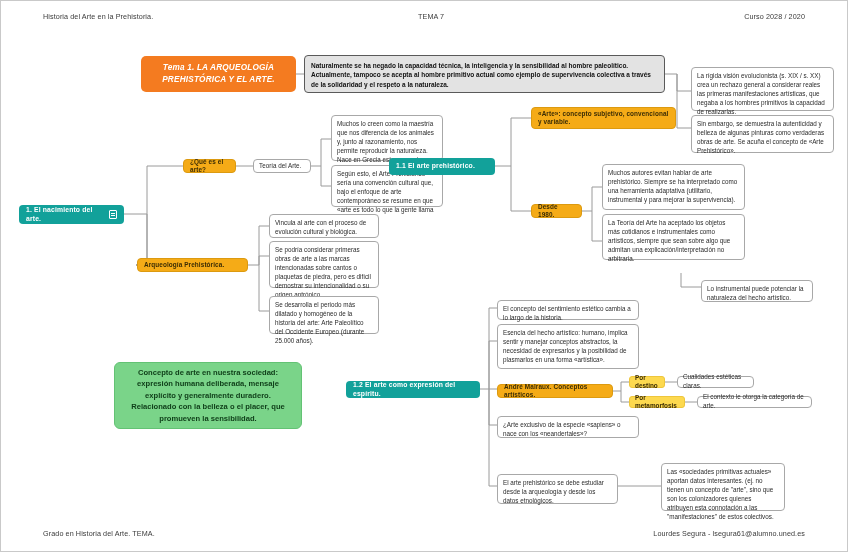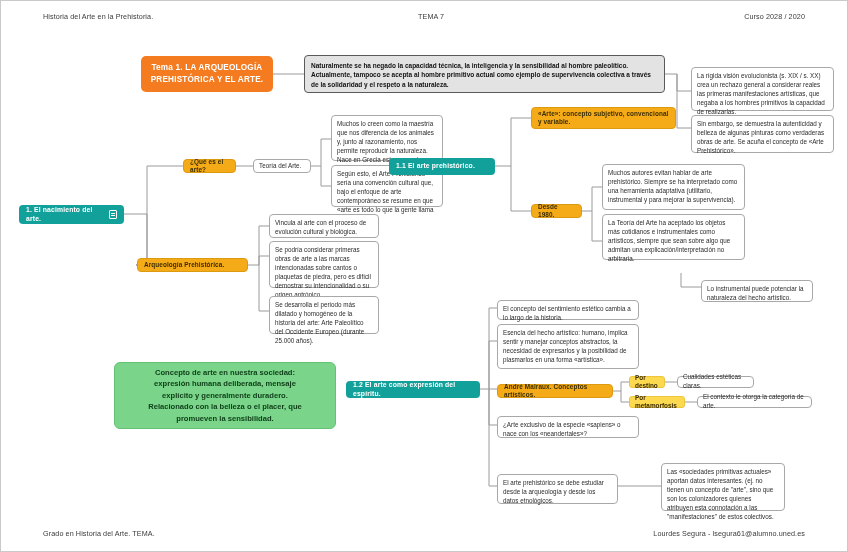--- a/index.html
+++ b/index.html
@@ -190,21 +190,21 @@
 
     <path d="M612 390 H620 M620 390 V381 M620 381 H628"></path>
     <path d="M620 390 V401 M620 401 H628"></path>
 
     <path d="M664 381 H676"></path>
     <path d="M684 401 H696"></path>
 
     <path d="M617 485 H660"></path>
   </svg>
 
-  <div class="node orange" style="left:140px;top:55px;width:132px;height:36px;">Tema 1. LA ARQUEOLOGÍA
+  <div class="node orange" style="left:140px;top:55px;width:155px;height:36px;font-style:italic;">Tema 1. LA ARQUEOLOGÍA
 PREHISTÓRICA Y EL ARTE.</div>
 
   <div class="node greybox" style="left:303px;top:54px;width:361px;height:38px;">Naturalmente se ha negado la capacidad técnica, la inteligencia y la sensibilidad al hombre paleolítico. Actualmente, tampoco se acepta al hombre primitivo actual como ejemplo de supervivencia colectiva a través de la solidaridad y el respeto a la naturaleza.</div>
 
   <div class="node white" style="left:690px;top:66px;width:143px;height:44px;">La rígida visión evolucionista (s. XIX / s. XX) crea un rechazo general a considerar reales las primeras manifestaciones artísticas, que negaba a los hombres primitivos la capacidad de realizarlas.</div>
   <div class="node white" style="left:690px;top:114px;width:143px;height:38px;">Sin embargo, se demuestra la autenticidad y belleza de algunas pinturas como verdaderas obras de arte. Se acuña el concepto de «Arte Prehistórico».</div>
 
   <div class="node teal" style="left:18px;top:204px;width:105px;height:19px;">
     <span>1. El nacimiento del arte.</span>
     <span class="note-icon"></span>
@@ -241,21 +241,21 @@
   <div class="node white" style="left:676px;top:375px;width:77px;height:12px;display:flex;align-items:center;">Cualidades estéticas claras.</div>
 
   <div class="node yellow" style="left:628px;top:395px;width:56px;height:12px;">Por metamorfosis</div>
   <div class="node white" style="left:696px;top:395px;width:115px;height:12px;display:flex;align-items:center;">El contexto le otorga la categoría de arte.</div>
 
   <div class="node white" style="left:496px;top:415px;width:142px;height:22px;">¿Arte exclusivo de la especie «sapiens» o nace con los «neandertales»?</div>
   <div class="node white" style="left:496px;top:473px;width:121px;height:30px;">El arte prehistórico se debe estudiar desde la arqueología y desde los datos etnológicos.</div>
 
   <div class="node white" style="left:660px;top:462px;width:124px;height:48px;">Las «sociedades primitivas actuales» aportan datos interesantes. (ej. no tienen un concepto de "arte", sino que son los colonizadores quienes atribuyen esta connotación a las "manifestaciones" de estos colectivos.</div>
 
-  <div class="node green" style="left:113px;top:361px;width:222px;height:67px;">Concepto de arte en nuestra sociedad:
+  <div class="node green" style="left:113px;top:361px;width:188px;height:67px;">Concepto de arte en nuestra sociedad:
 expresión humana deliberada, mensaje
 explícito y generalmente duradero.
 Relacionado con la belleza o el placer, que
 promueven la sensibilidad.</div>
 
   <div class="ftr">
     <span class="f-left">Grado en Historia del Arte. TEMA.</span>
     <span class="f-right">Lourdes Segura -  lsegura61@alumno.uned.es</span>
   </div>
 

